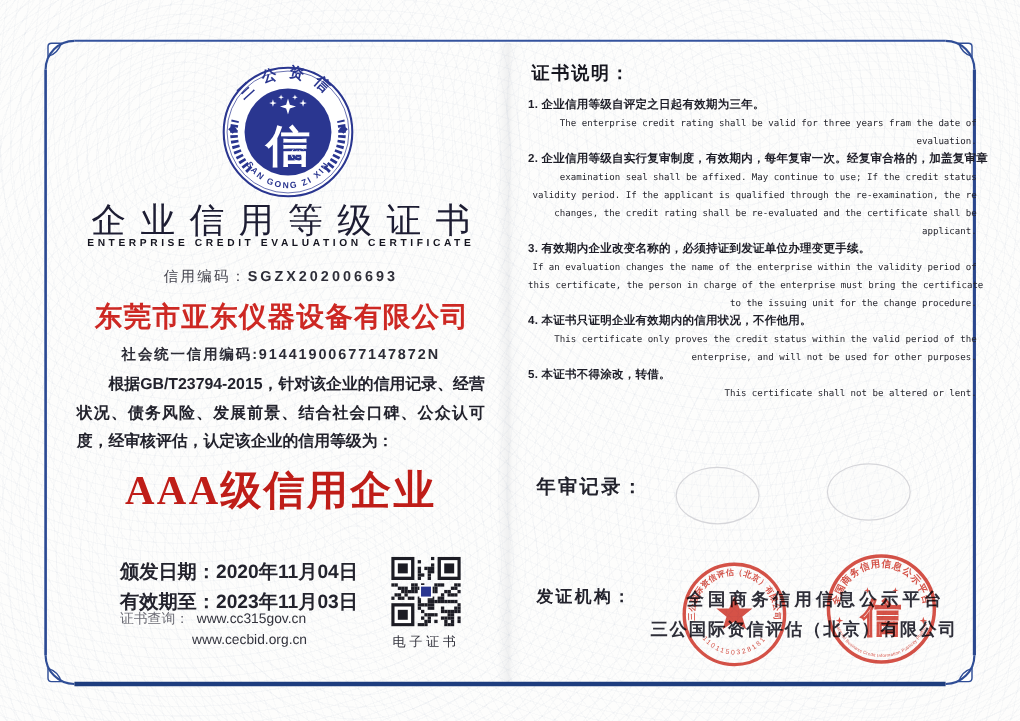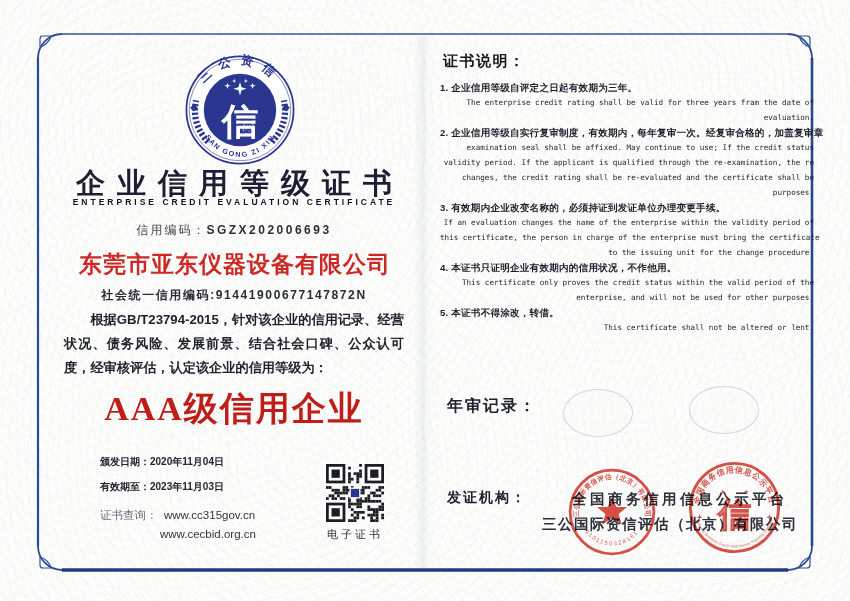--- a/index.html
+++ b/index.html
@@ -12,35 +12,35 @@
       repeating-radial-gradient(circle at 35% 78%, rgba(150,165,190,.05) 0 1px, transparent 1px 10px),
       repeating-radial-gradient(circle at 86% 68%, rgba(150,165,190,.045) 0 1px, transparent 1px 7px),
       #fdfdfc;
   }
   .abs{position:absolute;}
   svg.frame{position:absolute;left:0;top:0;pointer-events:none;}
   .fold{position:absolute;left:414px;top:36px;width:22px;height:532px;
     background:linear-gradient(90deg,rgba(60,70,95,0) 0%,rgba(60,70,95,.07) 45%,rgba(60,70,95,.02) 60%,rgba(60,70,95,0) 100%);}
   
   .title{left:64px;top:164px;width:340px;text-align:center;
-    font-family:"Liberation Serif",serif;font-weight:bold;font-size:29px;color:#1d1d33;
+    font-family:"Liberation Serif",serif;font-weight:normal;font-size:29px;color:#1d1d33;
     letter-spacing:12px;text-indent:12px;white-space:nowrap;}
   .title-en{left:56px;top:197px;width:356px;text-align:center;font-weight:bold;font-size:8.5px;
     color:#14141f;letter-spacing:3px;white-space:nowrap;}
   .credit-no{left:64px;top:222px;width:340px;text-align:center;font-size:12px;color:#44444e;letter-spacing:2px;}
   .credit-no b{color:#2e2e38;letter-spacing:2.5px;}
   .company{left:40px;top:249px;width:390px;text-align:center;font-weight:bold;font-size:23px;
     color:#cd2823;letter-spacing:1px;white-space:nowrap;}
   .uscc{left:56px;top:287px;width:356px;text-align:center;font-weight:bold;font-size:12px;
     color:#2c2c36;letter-spacing:1.6px;white-space:nowrap;}
   .body-par{left:64px;top:308px;width:340px;font-size:13.2px;font-weight:bold;color:#22222c;
     line-height:24px;text-align:justify;text-indent:2em;}
   .grade{left:64px;top:386px;width:340px;text-align:center;font-family:"Liberation Serif",serif;
     font-weight:bold;font-size:34px;color:#bf1d18;letter-spacing:2px;white-space:nowrap;}
-  .date-row{left:100px;font-size:10px;font-weight:bold;color:#23232d;white-space:nowrap;}
+  .date-row{left:100px;font-size:16px;font-weight:bold;color:#23232d;white-space:nowrap;margin-top:12px;}
   .query-label{color:#6b6b74;font-weight:normal;font-size:11.5px;}
   .query-row{left:100px;font-size:11.5px;color:#33333d;white-space:nowrap;}
   .qr-box{left:326px;top:464px;width:58px;height:58px;}
   .qr-caption{left:314px;top:527px;width:82px;text-align:center;font-size:11px;color:#33333d;letter-spacing:3px;}
   
   .r-heading{left:443px;top:52px;font-size:15px;font-weight:bold;color:#16161f;letter-spacing:1.5px;}
   .r-lines{left:440px;top:80px;width:374px;}
   .ln{white-space:nowrap;height:15px;line-height:15px;overflow:visible;}
   .ln.zh{font-weight:bold;font-size:9.6px;letter-spacing:.2px;color:#1e1e28;}
   .ln.en{font-family:"DejaVu Sans Mono",monospace;font-size:7.6px;color:#26262e;text-align:right;}
@@ -276,21 +276,21 @@
     <div class="abs r-heading">证书说明：</div>
 
     <div class="abs r-lines">
       <div class="ln zh">1. 企业信用等级自评定之日起有效期为三年。</div>
       <div class="ln en">The enterprise credit rating shall be valid for three years fram the date of</div>
       <div class="ln en">evaluation.</div>
       <div class="ln zh">2. 企业信用等级自实行复审制度，有效期内，每年复审一次。经复审合格的，加盖复审章</div>
       <div class="ln en">examination seal shall be affixed. May continue to use; If the credit status</div>
       <div class="ln en">validity period. If the applicant is qualified through the re-examination, the re</div>
       <div class="ln en">changes, the credit rating shall be re-evaluated and the certificate shall be</div>
-      <div class="ln en">purposes.</div>
+      <div class="ln en">applicant.</div>
       <div class="ln zh">3. 有效期内企业改变名称的，必须持证到发证单位办理变更手续。</div>
       <div class="ln en">If an evaluation changes the name of the enterprise within the validity period of</div>
       <div class="ln en">this certificate, the person in charge of the enterprise must bring the certificate</div>
       <div class="ln en">to the issuing unit for the change procedure.</div>
       <div class="ln zh">4. 本证书只证明企业有效期内的信用状况，不作他用。</div>
       <div class="ln en">This certificate only proves the credit status within the valid period of the</div>
       <div class="ln en">enterprise, and will not be used for other purposes.</div>
       <div class="ln zh">5. 本证书不得涂改，转借。</div>
       <div class="ln en">This certificate shall not be altered or lent.</div>
     </div>

